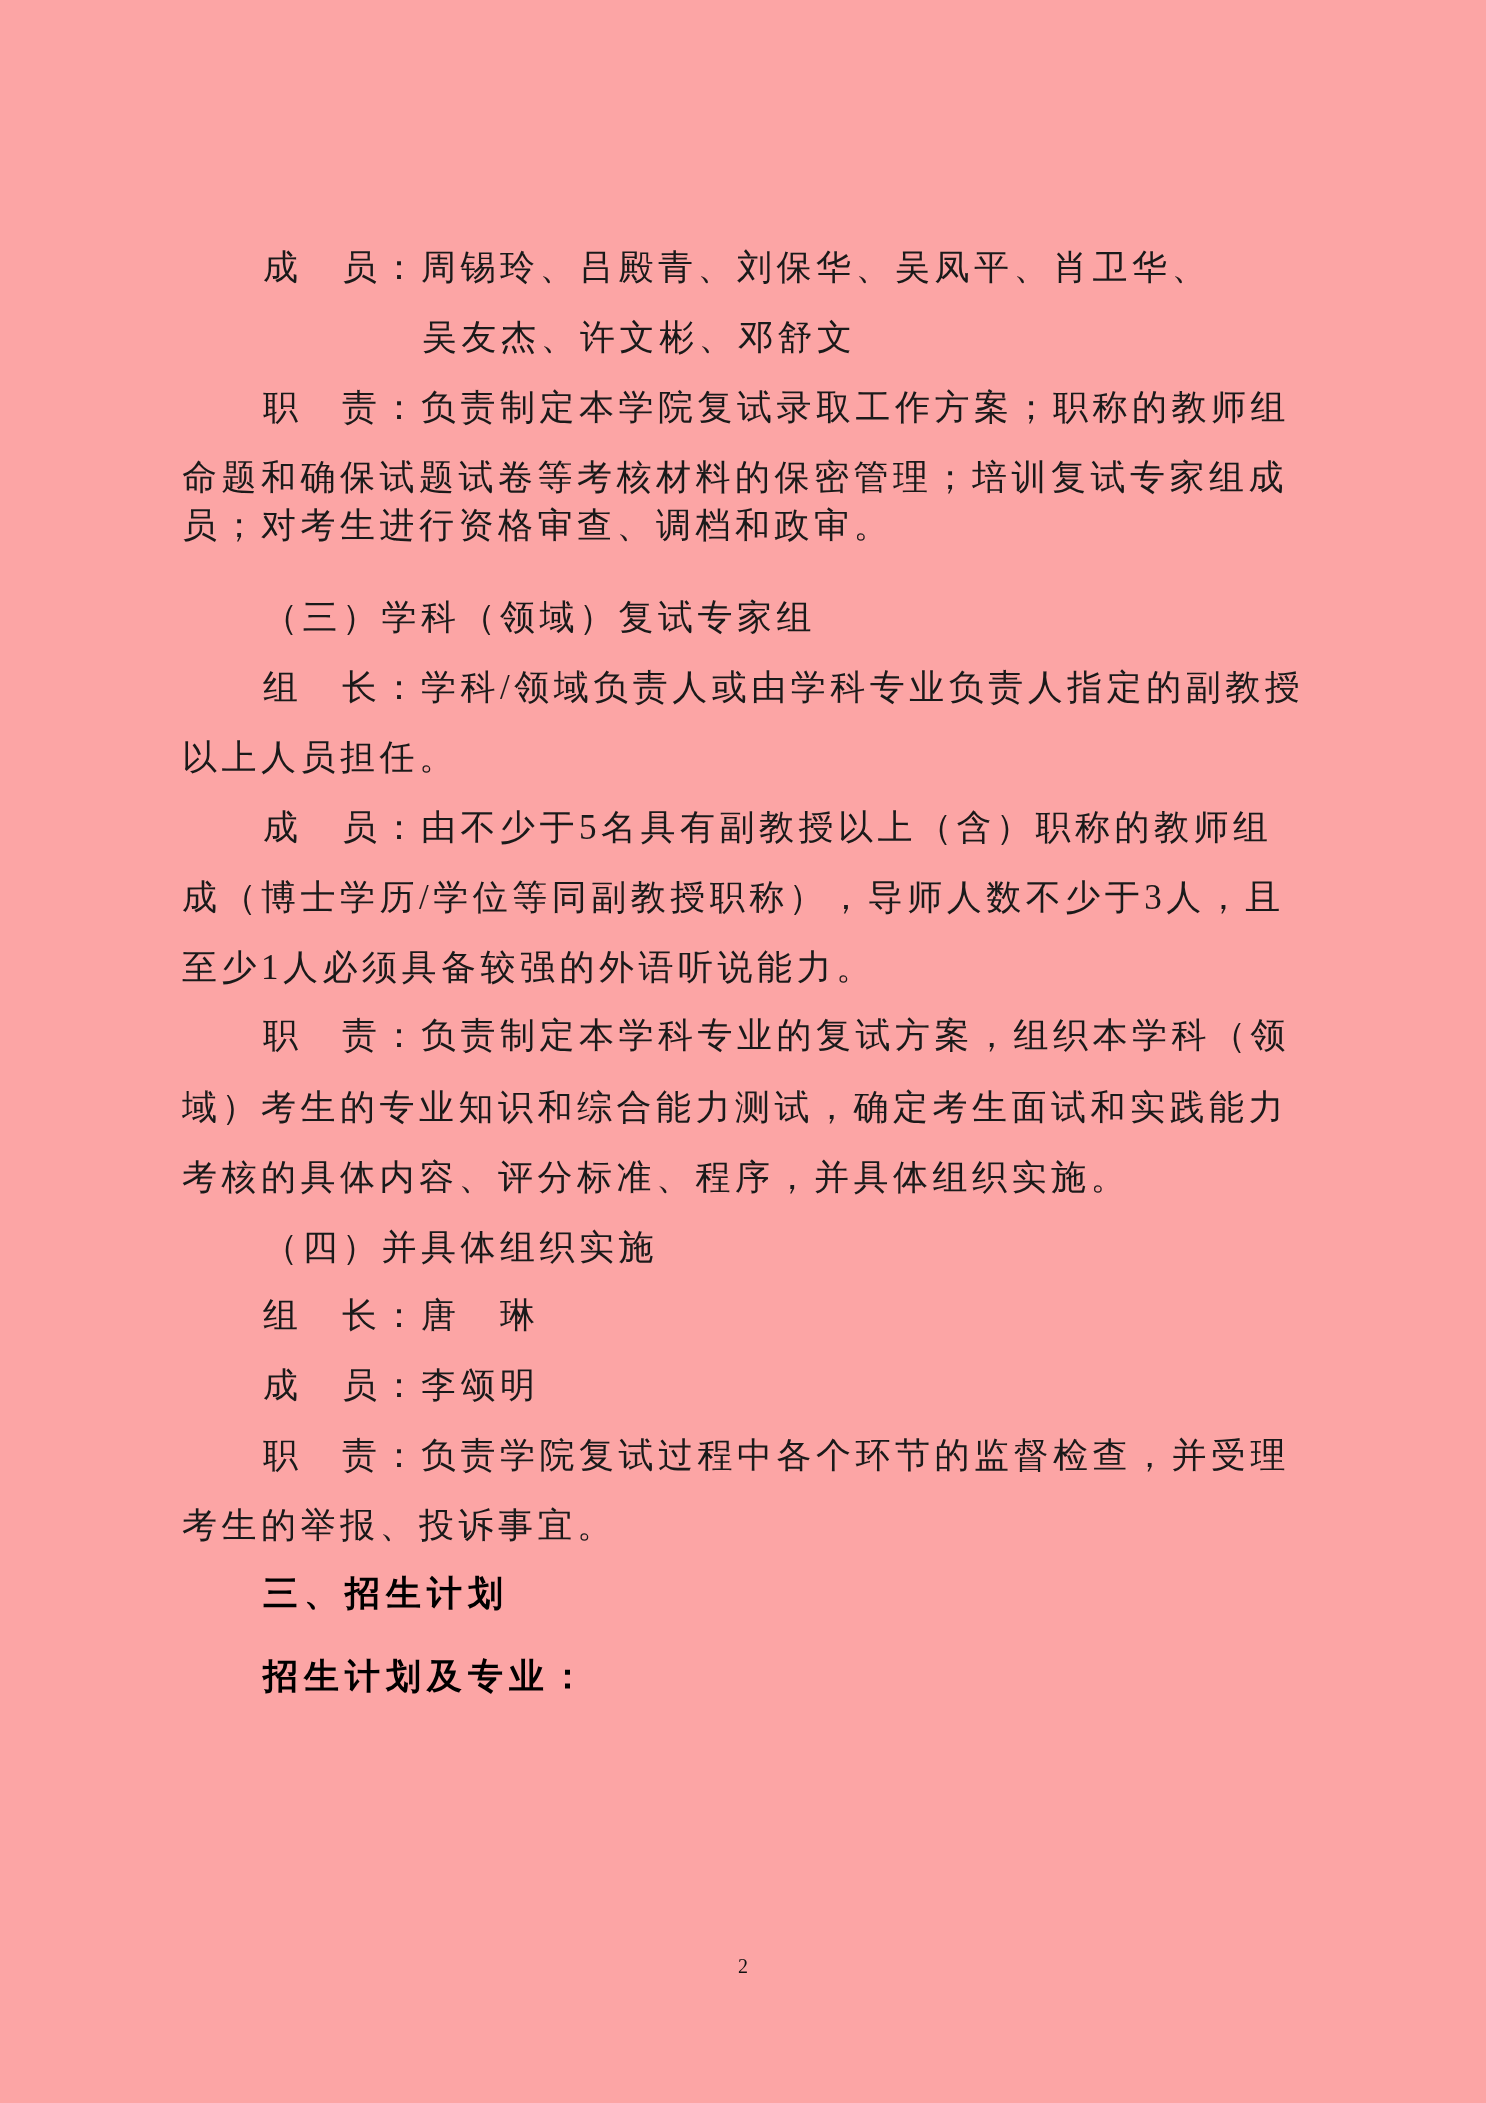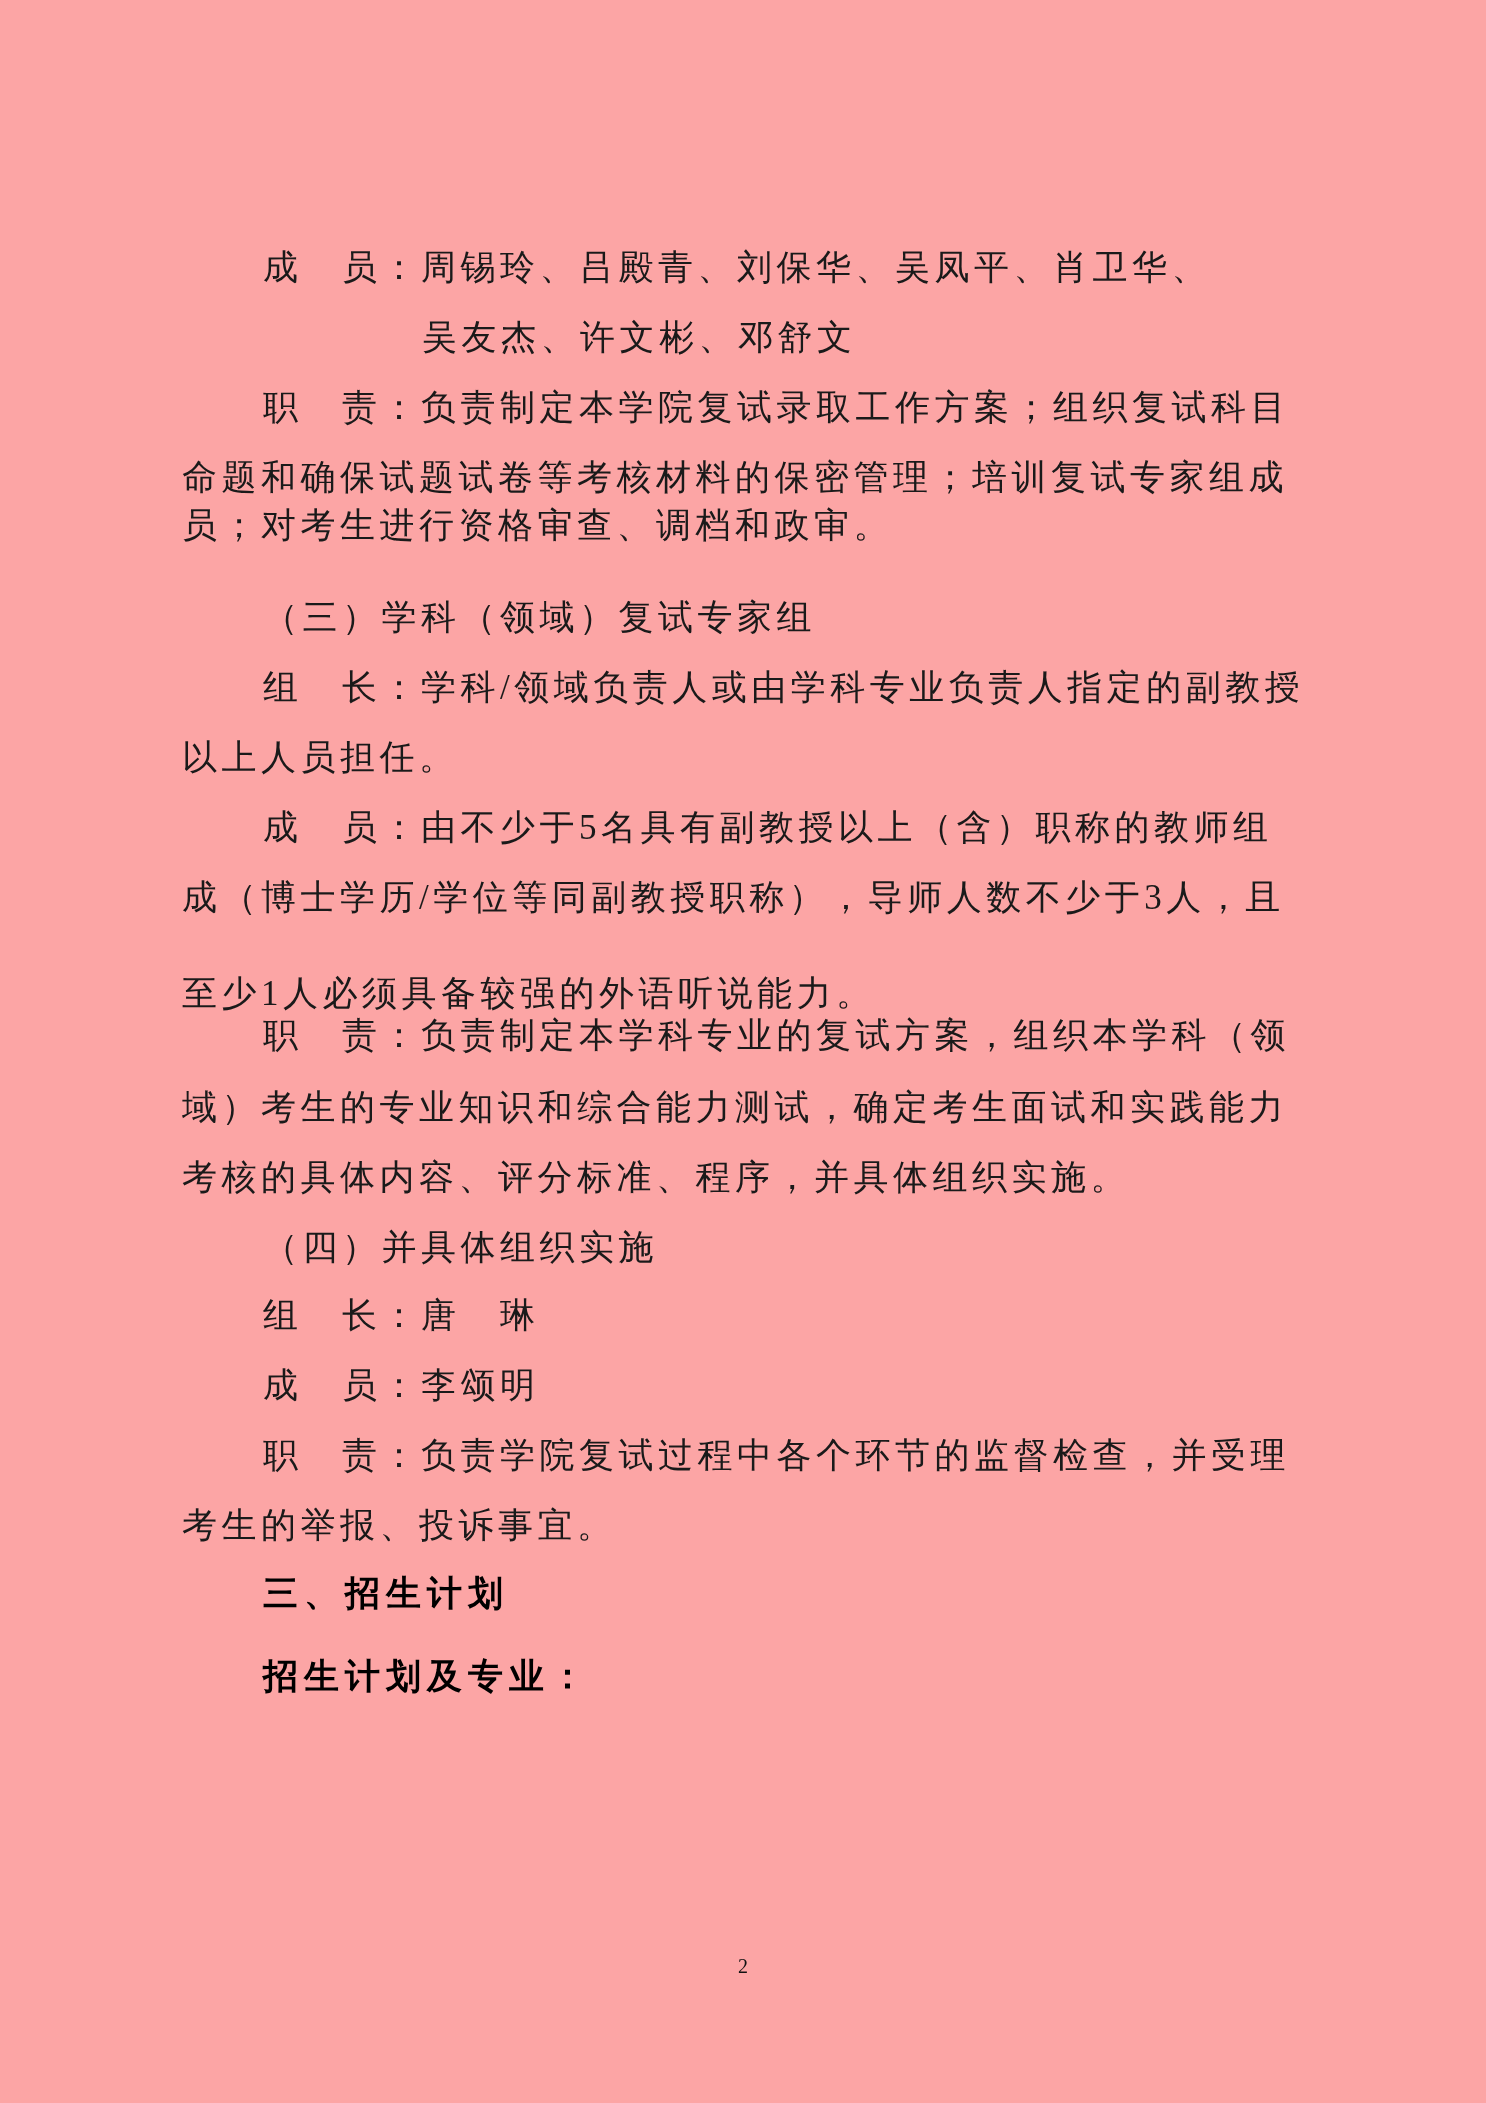--- a/index.html
+++ b/index.html
@@ -23,30 +23,30 @@
     font-size: 20px; color: #111;
   }
 </style>
 </head>
 <body>
 
 <div class="page">
 
   <div class="line" style="left:263px; top:248px;">成　员：周锡玲、吕殿青、刘保华、吴凤平、肖卫华、</div>
   <div class="line" style="left:422px; top:318px;">吴友杰、许文彬、邓舒文</div>
-  <div class="line" style="left:263px; top:388px;">职　责：负责制定本学院复试录取工作方案；组织复试科目</div>
+  <div class="line" style="left:263px; top:388px;">职　责：负责制定本学院复试录取工作方案；职称的教师组</div>
   <div class="line" style="left:182px; top:458px;">命题和确保试题试卷等考核材料的保密管理；培训复试专家组成</div>
   <div class="line" style="left:182px; top:506px;text-align:center;">员；对考生进行资格审查、调档和政审。</div>
 
   <div class="line" style="left:263px; top:598px;">（三）学科（领域）复试专家组</div>
   <div class="line" style="left:263px; top:668px;">组　长：学科/领域负责人或由学科专业负责人指定的副教授</div>
   <div class="line" style="left:182px; top:738px;">以上人员担任。</div>
   <div class="line" style="left:263px; top:808px;">成　员：由不少于5名具有副教授以上（含）职称的教师组</div>
   <div class="line" style="left:182px; top:878px;">成（博士学历/学位等同副教授职称），导师人数不少于3人，且</div>
-  <div class="line" style="left:182px; top:948px;margin-top:26px;">至少1人必须具备较强的外语听说能力。</div>
+  <div class="line" style="left:182px; top:948px;">至少1人必须具备较强的外语听说能力。</div>
   <div class="line" style="left:263px; top:1018px;font-family:Liberation Mono, monospace;">职　责：负责制定本学科专业的复试方案，组织本学科（领</div>
   <div class="line" style="left:182px; top:1088px;">域）考生的专业知识和综合能力测试，确定考生面试和实践能力</div>
   <div class="line" style="left:182px; top:1158px;">考核的具体内容、评分标准、程序，并具体组织实施。</div>
 
   <div class="line" style="left:263px; top:1228px;">（四）并具体组织实施</div>
   <div class="line" style="left:263px; top:1296px;">组　长：唐　琳</div>
   <div class="line" style="left:263px; top:1366px;">成　员：李颂明</div>
   <div class="line" style="left:263px; top:1436px;">职　责：负责学院复试过程中各个环节的监督检查，并受理</div>
   <div class="line" style="left:182px; top:1506px;">考生的举报、投诉事宜。</div>
 

